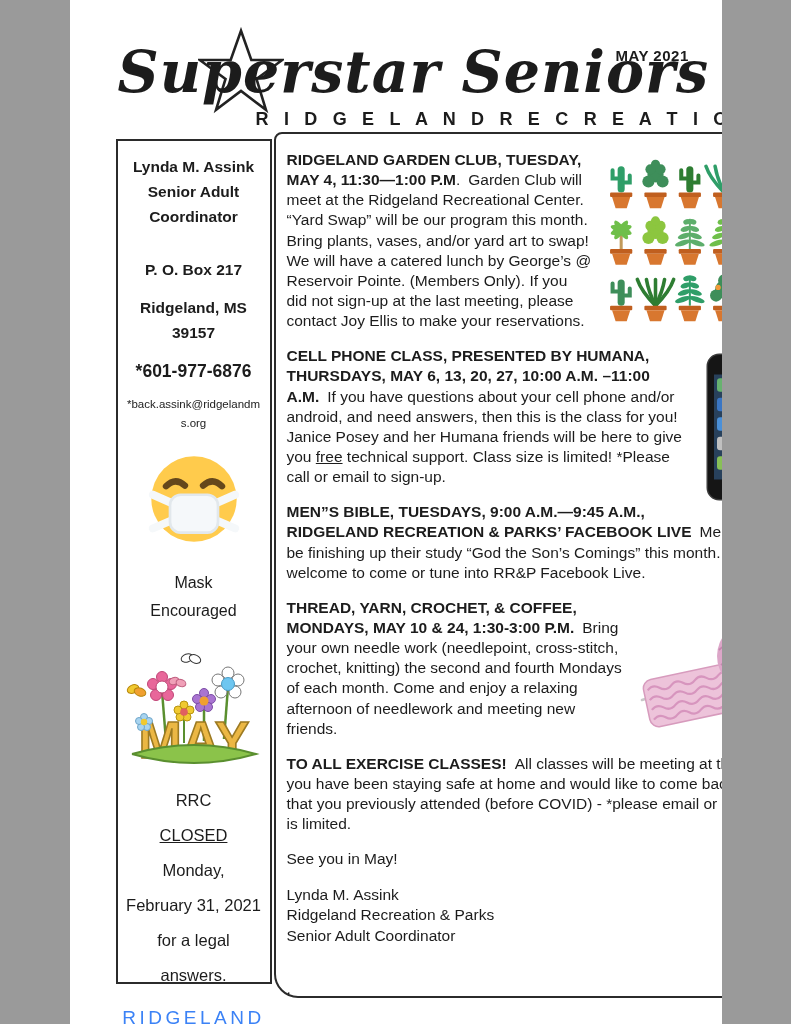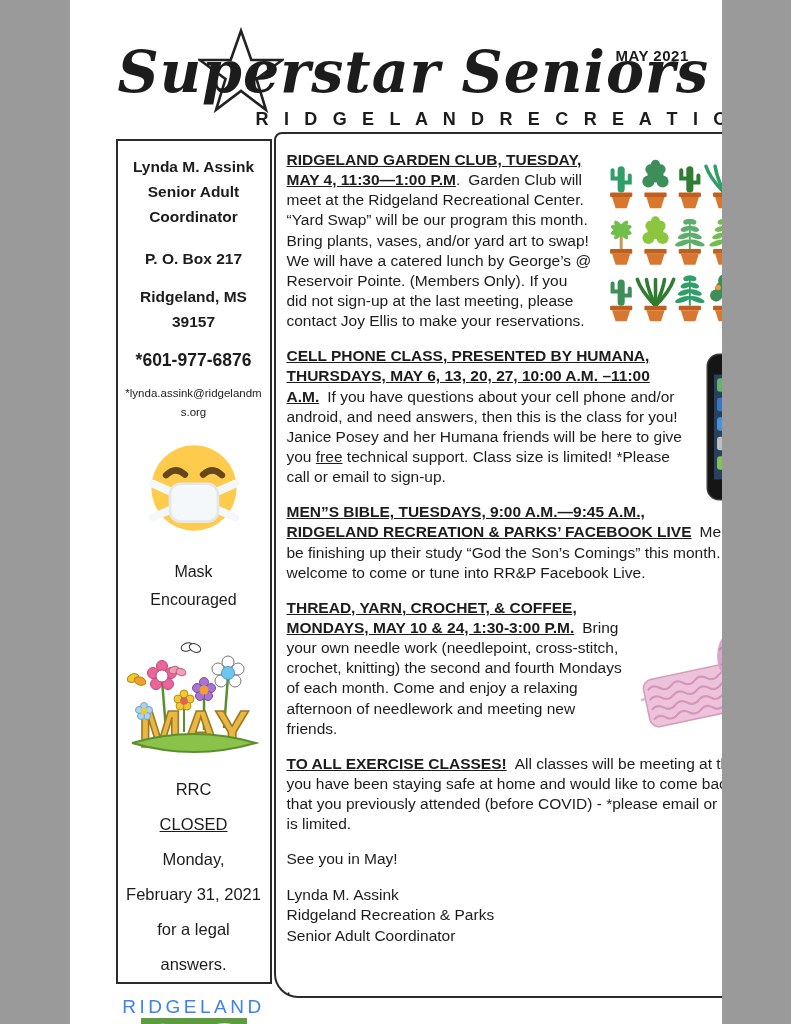--- a/index.html
+++ b/index.html
@@ -12,39 +12,39 @@
   .nl-title{position:absolute;left:48px;top:38px;font-family:"DejaVu Serif",serif;
             font-style:italic;font-weight:bold;font-size:57px;letter-spacing:1px;white-space:nowrap}
   .issue{position:absolute;left:546px;top:47px;font-size:15px;font-weight:bold;letter-spacing:.5px}
   .subtitle{position:absolute;left:186px;top:109px;font-size:18px;font-weight:bold;
             letter-spacing:5.2px;white-space:nowrap}
 
   
   .sidebar{position:absolute;left:46px;top:139px;width:156px;height:845px;
            border:2.5px solid #2b2b2b;text-align:center;padding-top:14px}
   .s-name{font-size:15.5px;font-weight:bold;line-height:1.6}
-  .s-box{margin-top:21px;font-size:15.5px;font-weight:bold}
+  .s-box{margin-top:32px;font-size:15.5px;font-weight:bold}
   .s-city{margin-top:17px;font-size:15.5px;font-weight:bold;line-height:1.6}
   .s-phone{margin-top:15px;font-size:17.5px;font-weight:bold}
   .s-email{margin-top:13px;font-size:11.5px;line-height:1.65;padding:0 5px;word-break:break-all}
   .mask-emoji{margin-top:18px}
   .mask-text{margin-top:18px;font-size:16px;line-height:1.75}
   .may-img{margin-top:20px}
   .closure{margin-top:8px;font-size:16.5px;line-height:2.12}
   .u{text-decoration:underline}
   .rlogo{margin-top:14px}
   .rlogo-name{font-size:19px;letter-spacing:3.5px;color:#3b82f6;font-weight:500}
 
   
   .mainbox{position:absolute;left:204px;top:132px;width:550px;height:866px;
            border:2px solid #2b2b2b;border-radius:8px 30px 24px 24px}
   .content{position:absolute;left:217px;top:141px;width:523px;padding-top:9px;
            font-size:15.5px;line-height:1.3}
   .content p{margin-bottom:15px}
-  .h{font-weight:bold;text-decoration:underline}
+  .h{font-weight:bold;}
   .sp{margin-right:8px}
   .fl{float:right}
   .plants-box{width:206px;height:170px;margin:2px 0 8px 12px}
   .phone-box{width:104px;height:152px;margin:6px 8px 10px 14px;clear:right;text-align:center}
   .yarn-box{width:172px;height:132px;margin:2px 0 8px 8px;clear:right}
   .clearb{clear:both}
   .closing{margin-bottom:28px}
   .sig div{line-height:1.35}
   .dot{margin-top:32px}
 </style>
@@ -65,21 +65,21 @@
       <div>Lynda M. Assink</div>
       <div>Senior Adult</div>
       <div>Coordinator</div>
     </div>
     <div class="s-box">P. O. Box 217</div>
     <div class="s-city">
       <div>Ridgeland, MS</div>
       <div>39157</div>
     </div>
     <div class="s-phone">*601-977-6876</div>
-    <div class="s-email">*lynda.assink@ridgelandms.org</div>
+    <div class="s-email">*back.assink@ridgelandms.org</div>
 
     <div class="mask-emoji">
       <svg width="96" height="96" viewBox="0 0 36 36">
         <circle cx="18" cy="18" r="16" fill="#FFCB4C"></circle>
         <path d="M7.5 13.2 Q11 9.6 14.6 13" stroke="#65471B" stroke-width="2.4" fill="none" stroke-linecap="round"></path>
         <path d="M21.4 13 Q25 9.6 28.5 13.2" stroke="#65471B" stroke-width="2.4" fill="none" stroke-linecap="round"></path>
         <path d="M9.6 19.5 L2.6 16.4 M9.6 26 L2.6 29 M26.4 19.5 L33.4 16.4 M26.4 26 L33.4 29" stroke="#F5F8FA" stroke-width="3" stroke-linecap="round"></path>
         <rect x="9" y="16.4" width="18" height="14.2" rx="4" fill="#F5F8FA" stroke="#E2E8EC" stroke-width="1"></rect>
       </svg>
     </div>

